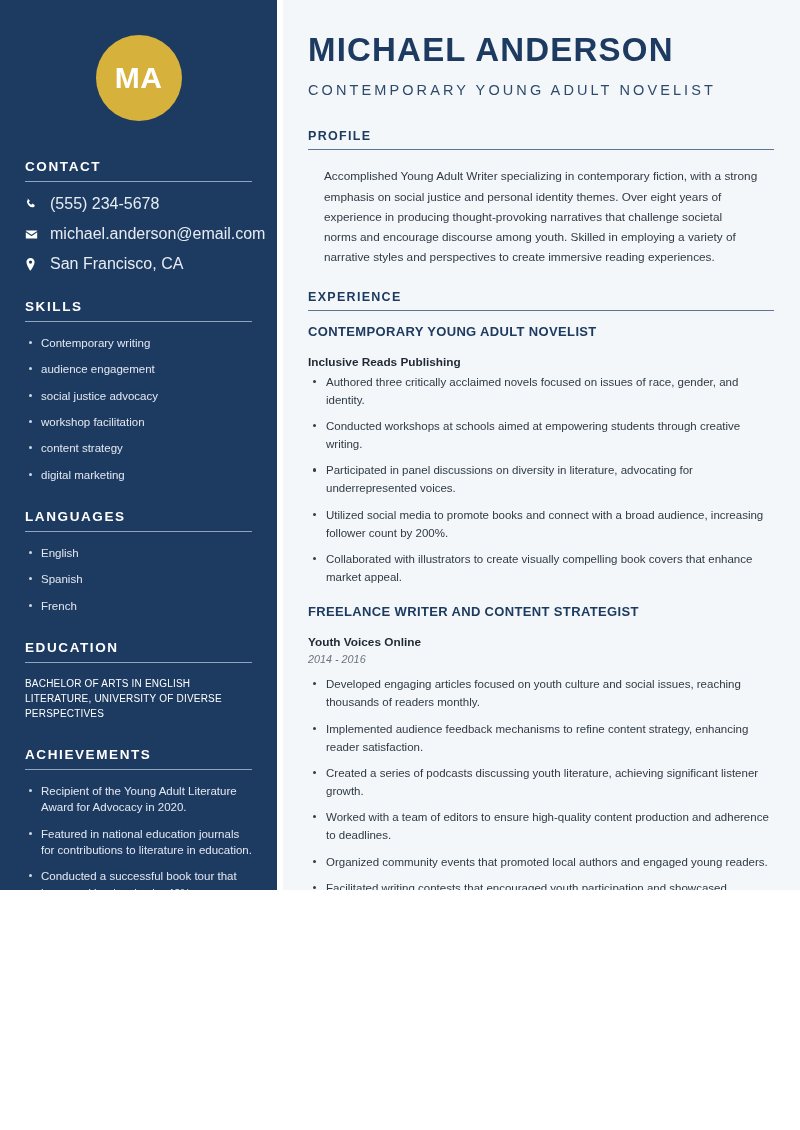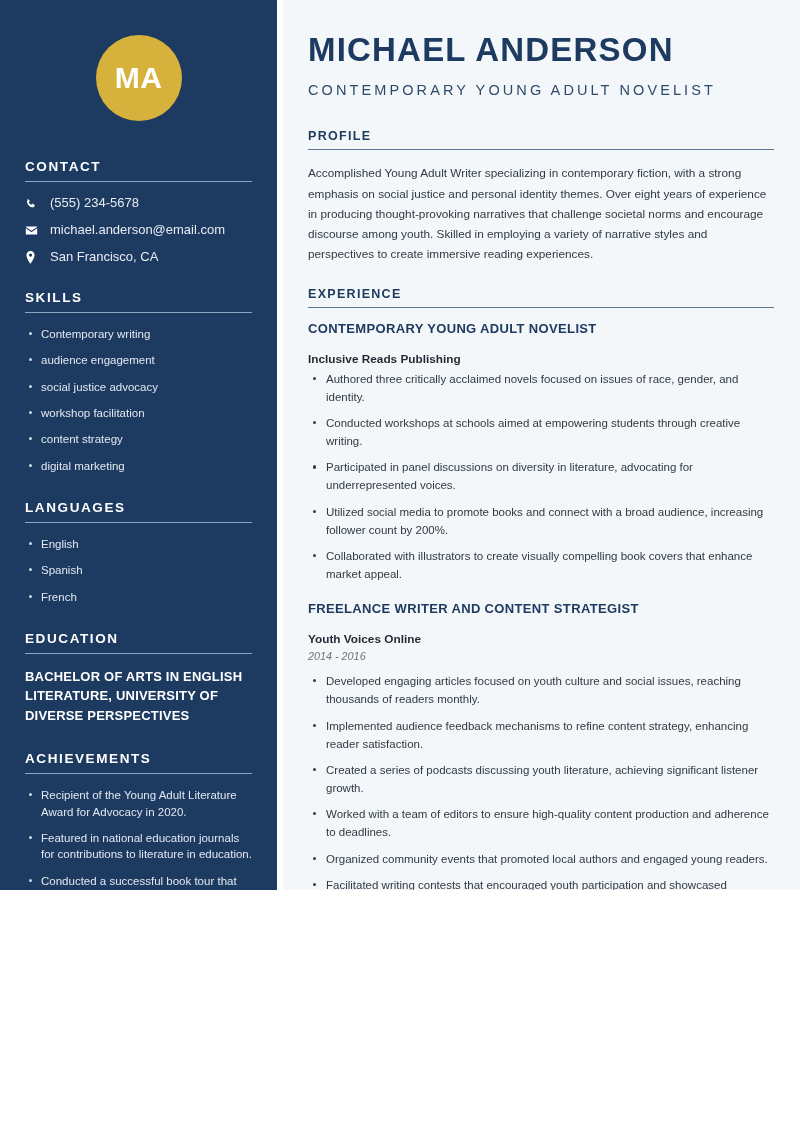--- a/index.html
+++ b/index.html
@@ -65,23 +65,23 @@
   }
   .side-rule {
     height: 1px;
     background: #8fa4bd;
     margin-bottom: 13px;
   }
 
   
   .contact-row {
     display: flex;
-    align-items: flex-end;
+    align-items: center;
     margin-bottom: 12px;
-    font-size: 13px;
+    font-size: 16px;
     color: #e7ecf3;
   }
   .contact-icon {
     width: 18px;
     min-width: 18px;
     display: flex;
     align-items: center;
     justify-content: flex-start;
     margin-right: 7px;
   }
@@ -106,22 +106,22 @@
     position: absolute;
     left: 4px;
     top: 6px;
     width: 3px;
     height: 3px;
     border-radius: 50%;
     background: #cfd9e6;
   }
 
   .edu-text {
-    font-size: 13px;
-    font-weight: bold;
+    font-size: 10px;
+    font-weight: normal;
     line-height: 1.5;
     color: #ffffff;
     letter-spacing: 0.2px;
   }
 
   
   .gap {
     width: 6px;
     min-width: 6px;
     background: #ffffff;
@@ -161,21 +161,21 @@
   .main-rule {
     height: 1px;
     background: #5c7696;
     margin-bottom: 13px;
   }
 
   .profile-text {
     font-size: 11.8px;
     line-height: 1.72;
     color: #2f3a45;
-    margin: 0;
+    margin: 16px;
   }
 
   .job { margin-bottom: 18px; }
   .job-title {
     font-size: 13px;
     font-weight: bold;
     color: #1d3a60;
     letter-spacing: 0.35px;
     margin: 0 0 5px 0;
   }

